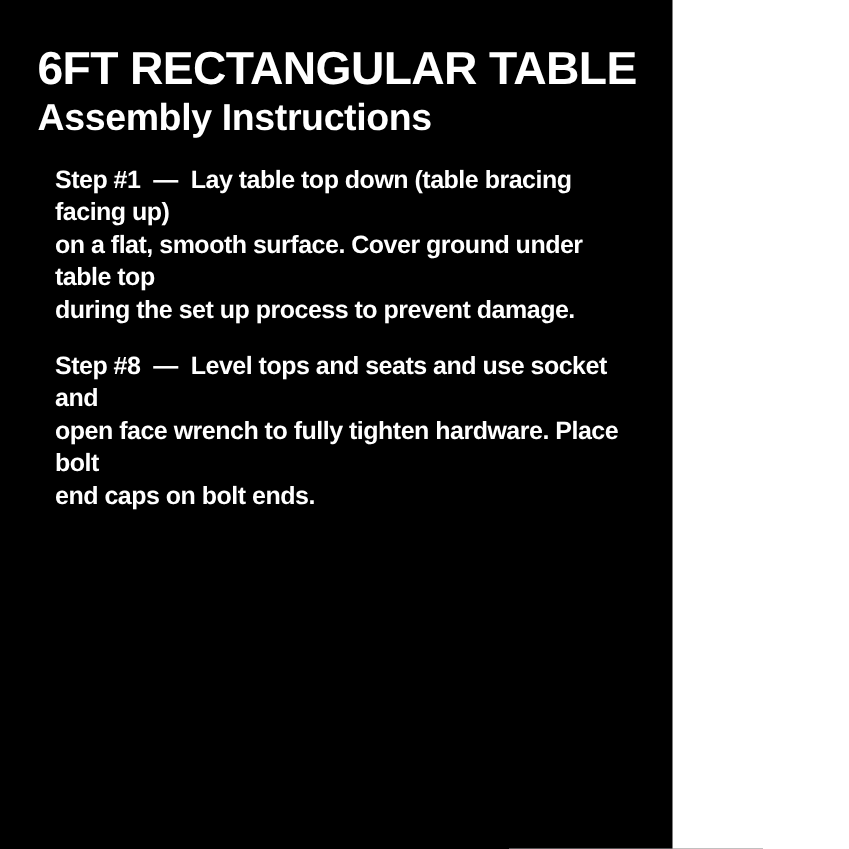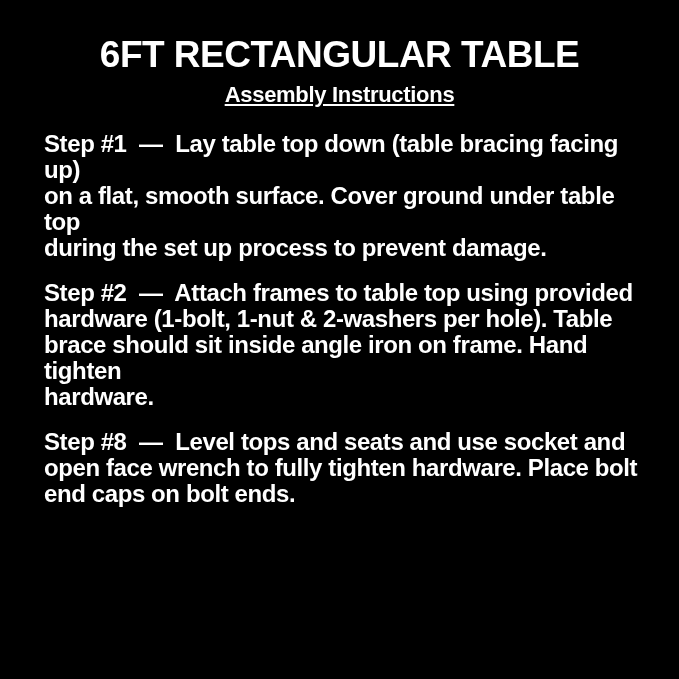--- a/index.html
+++ b/index.html
@@ -1,68 +1,62 @@
 <!DOCTYPE html>
 <html><head>
 <meta charset="utf-8">
 <style>
   html, body {
     margin: 0;
     padding: 0;
   }
   .canvas {
     position: relative;
-    width: 679px;
+    width: 538px;
     height: 679px;
     overflow: hidden;
     box-sizing: border-box;
     font-family: "Liberation Sans", "DejaVu Sans", sans-serif;
     font-weight: bold;
     padding: 34px 30px 0 30px;
   }
   .title {
     margin: 0;
     text-align: center;
     font-size: 37px;
     line-height: 42px;
     letter-spacing: -0.5px;
     white-space: nowrap;
   }
   .subtitle {
     margin: 4px 0 0 0;
-    text-align: center;
-    font-size: 22px;
+    font-size: 30px;
     line-height: 30px;
     letter-spacing: -0.3px;
-    text-decoration: underline;
   }
   .steps {
     margin-top: 21px;
     padding-left: 14px;
     padding-right: 0;
   }
   .step {
     margin: 0 0 19px 0;
-    font-size: 24px;
+    font-size: 20px;
     line-height: 26px;
     letter-spacing: -0.4px;
     white-space: pre-wrap;
   }
 </style>
 </head>
 <body>
 
 <div class="canvas" style="background: rgb(0, 0, 0); color: rgb(255, 255, 255);">
   <h1 class="title">6FT RECTANGULAR TABLE</h1>
   <h2 class="subtitle">Assembly Instructions</h2>
   <div class="steps">
     <p class="step">Step #1  —  Lay table top down (table bracing facing up)
 on a flat, smooth surface. Cover ground under table top
 during the set up process to prevent damage.</p>
-    <p class="step">Step #2  —  Attach frames to table top using provided
-hardware (1-bolt, 1-nut &amp; 2-washers per hole). Table
-brace should sit inside angle iron on frame. Hand tighten
-hardware.</p>
     <p class="step">Step #8  —  Level tops and seats and use socket and
 open face wrench to fully tighten hardware. Place bolt
 end caps on bolt ends.</p>
   </div>
 </div>
 
 </body></html>

